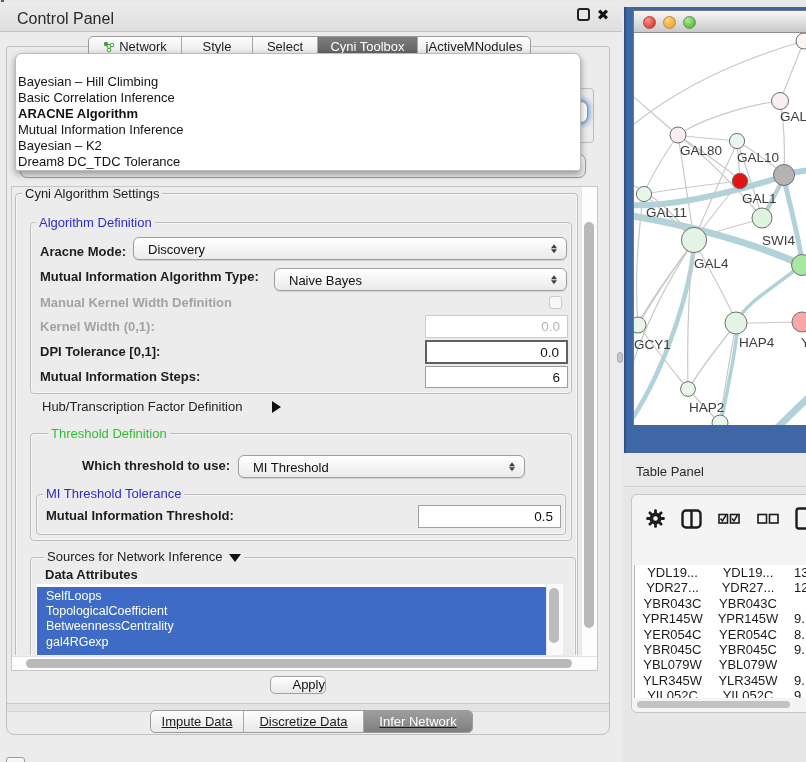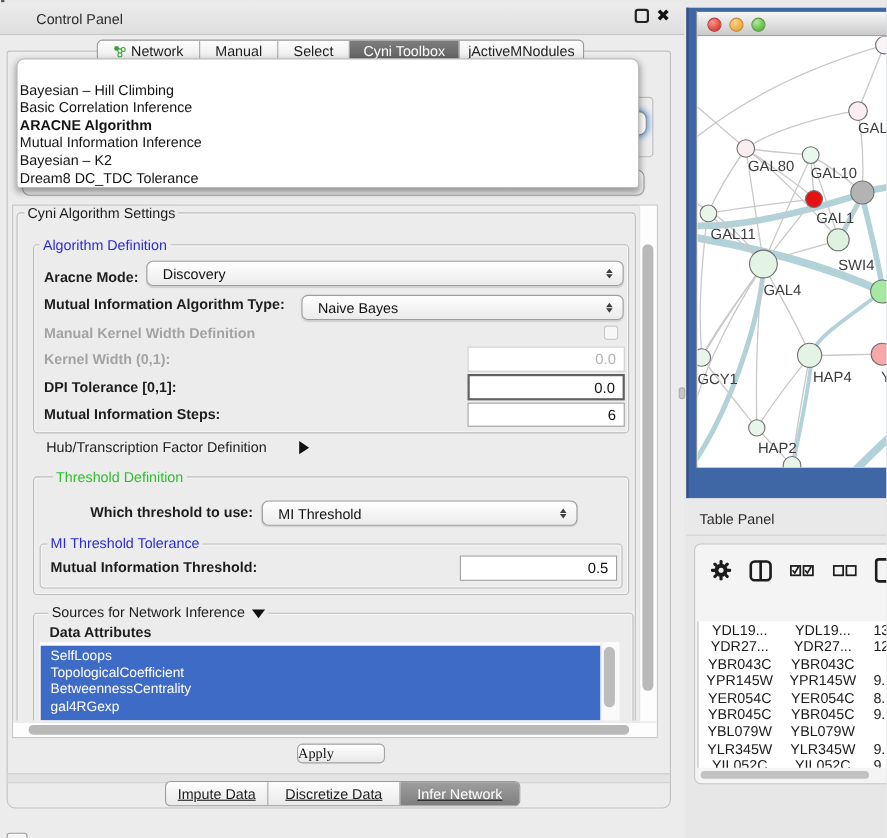--- a/index.html
+++ b/index.html
@@ -4,21 +4,21 @@
 <style>
   html,body{margin:0;padding:0;background:#e9e9e9;}
   *{box-sizing:border-box;}
   #screen{position:relative;width:806px;height:762px;background:#e9e9e9;overflow:hidden;
           font-family:"Liberation Sans","DejaVu Sans",sans-serif;font-size:13px;color:#1d1d1d;}
   .abs{position:absolute;}
 
   
   .titlebar{left:0;top:2px;width:622px;height:30px;background:linear-gradient(#ececec,#dfdfdf);
             border-bottom:1px solid #c3c3c3;}
-  .titlebar .title{position:absolute;left:17px;top:8px;font-size:13px;color:#2a2a2a;margin-left:16px;}
+  .titlebar .title{position:absolute;left:17px;top:8px;font-size:16px;color:#2a2a2a;}
   .float-btn{position:absolute;left:577px;top:6px;width:13px;height:13px;border:2px solid #222;border-radius:3px;}
   .close-btn{position:absolute;left:595px;top:3px;width:16px;height:20px;font-size:15px;font-weight:bold;color:#111;line-height:20px;text-align:center;}
   .corner-artifact{left:1px;top:0;width:3px;height:3px;background:#5a5a5a;}
 
   .winbg{left:0;top:32px;width:622px;height:730px;background:#ececec;}
   .outer-panel{left:6px;top:46px;width:604px;height:689px;background:#ececec;
                border:1px solid #c2c2c2;border-radius:3px 3px 8px 8px;}
 
   
   .tabbar{left:88px;top:36px;height:21px;display:flex;border:1px solid #9b9b9b;border-radius:5px;
@@ -81,22 +81,22 @@
   .tri-down{display:inline-block;width:0;height:0;border-left:6px solid transparent;border-right:6px solid transparent;border-top:8px solid #111;vertical-align:middle;margin-left:6px;}
 
   
   .listbox{position:absolute;background:#fff;overflow:hidden;}
   .listsel{position:absolute;background:#3e6bc5;}
   .listitem{position:absolute;color:#fff;font-size:12.5px;line-height:15.4px;white-space:nowrap;}
   .ltrack{position:absolute;background:#fafafa;border-left:1px solid #e4e4e4;}
   .lthumb{position:absolute;background:#bcbcbc;border-radius:5px;}
 
   
-  .applybtn{left:270px;top:676px;width:80px;height:18px;border:1px solid #a2a2a2;border-radius:5px;
-            background:linear-gradient(#ffffff,#e8e8e8);font-size:13px;color:#111;text-align:left;line-height:16px;font-family:Liberation Serif, serif;}
+  .applybtn{left:270px;top:676px;width:56px;height:18px;border:1px solid #a2a2a2;border-radius:5px;
+            background:linear-gradient(#ffffff,#e8e8e8);font-size:13px;color:#111;text-align:right;line-height:16px;}
   .botstrip{left:7px;top:703px;width:602px;height:9px;background:#e3e3e3;border-top:1px solid #c9c9c9;border-bottom:1px solid #d2d2d2;}
   .bottabs{left:150px;top:710px;height:23px;display:flex;border:1px solid #9b9b9b;border-radius:5px;overflow:hidden;
            background:linear-gradient(#fdfdfd,#e9e9e9);z-index:4;text-decoration:underline;}
   .bottabs .tabseg.sel{background:linear-gradient(#9e9e9e,#7f7f7f);color:#fff;}
   .mini-icon{left:6px;top:757px;width:19px;height:19px;border:1px solid #9a9a9a;border-radius:3px;background:linear-gradient(#fafafa,#e0e0e0);}
   .grip{left:617px;top:352px;width:6px;height:11px;background:#c6c6c6;border:1px solid #adadad;border-radius:3px;}
 
   
   .desktop{left:624px;top:7px;width:182px;height:446px;background:#3f66a5;border-left:2px solid #32517f;}
   .netwin{left:633px;top:10px;width:180px;height:415px;border:1px solid #767676;background:#fff;}
@@ -152,21 +152,21 @@
         <line x1="3" y1="3" x2="9" y2="4" stroke="#3aa13a" stroke-width="1"></line>
         <line x1="3" y1="3" x2="6" y2="9" stroke="#3aa13a" stroke-width="1"></line>
         <line x1="9" y1="4" x2="6" y2="9" stroke="#3aa13a" stroke-width="1"></line>
         <circle cx="3" cy="3" r="2.2" fill="#3aa13a"></circle>
         <circle cx="9" cy="4" r="1.8" fill="#fff" stroke="#3aa13a"></circle>
         <circle cx="6" cy="9" r="1.8" fill="#fff" stroke="#3aa13a"></circle>
       </svg>
       <span>Network</span>
     </div>
     <div class="tabseg" style="width:71px">
-      <span>Manual</span>
+      <span>Style</span>
     </div>
     <div class="tabseg" style="width:65px">
       <span>Select</span>
     </div>
     <div class="tabseg sel" style="width:100px">
       <span>Cyni Toolbox</span>
     </div>
     <div class="tabseg" style="width:112px">
       <span>jActiveMNodules</span>
     </div>

